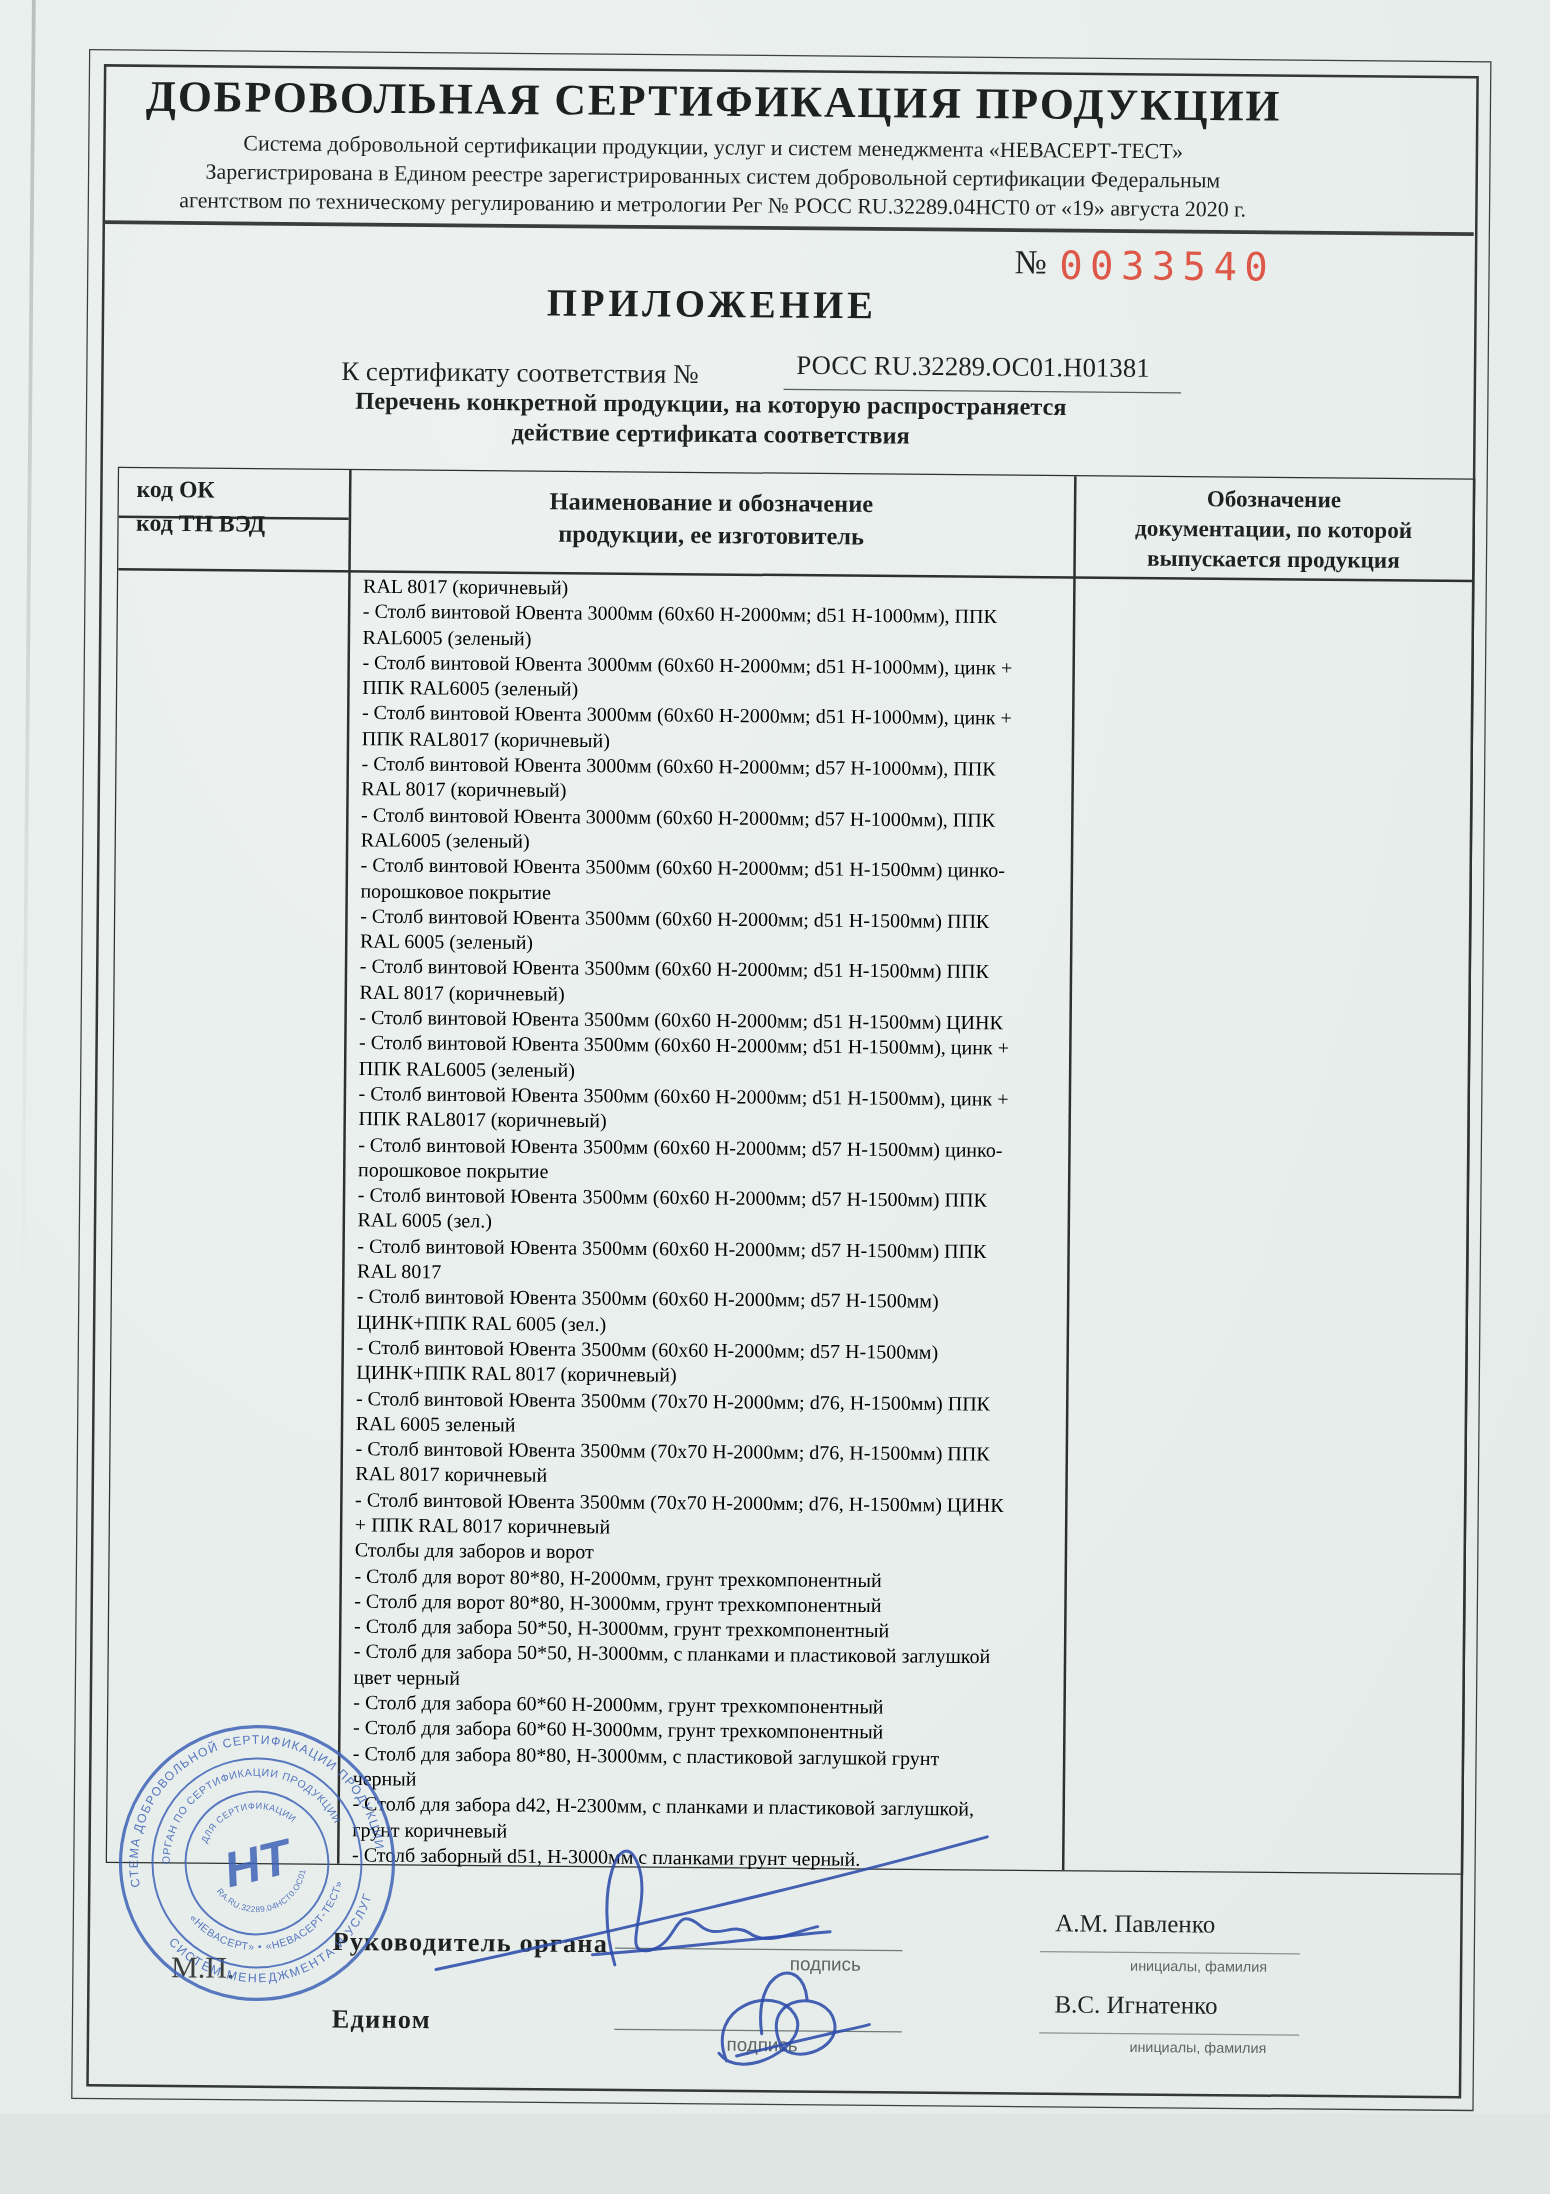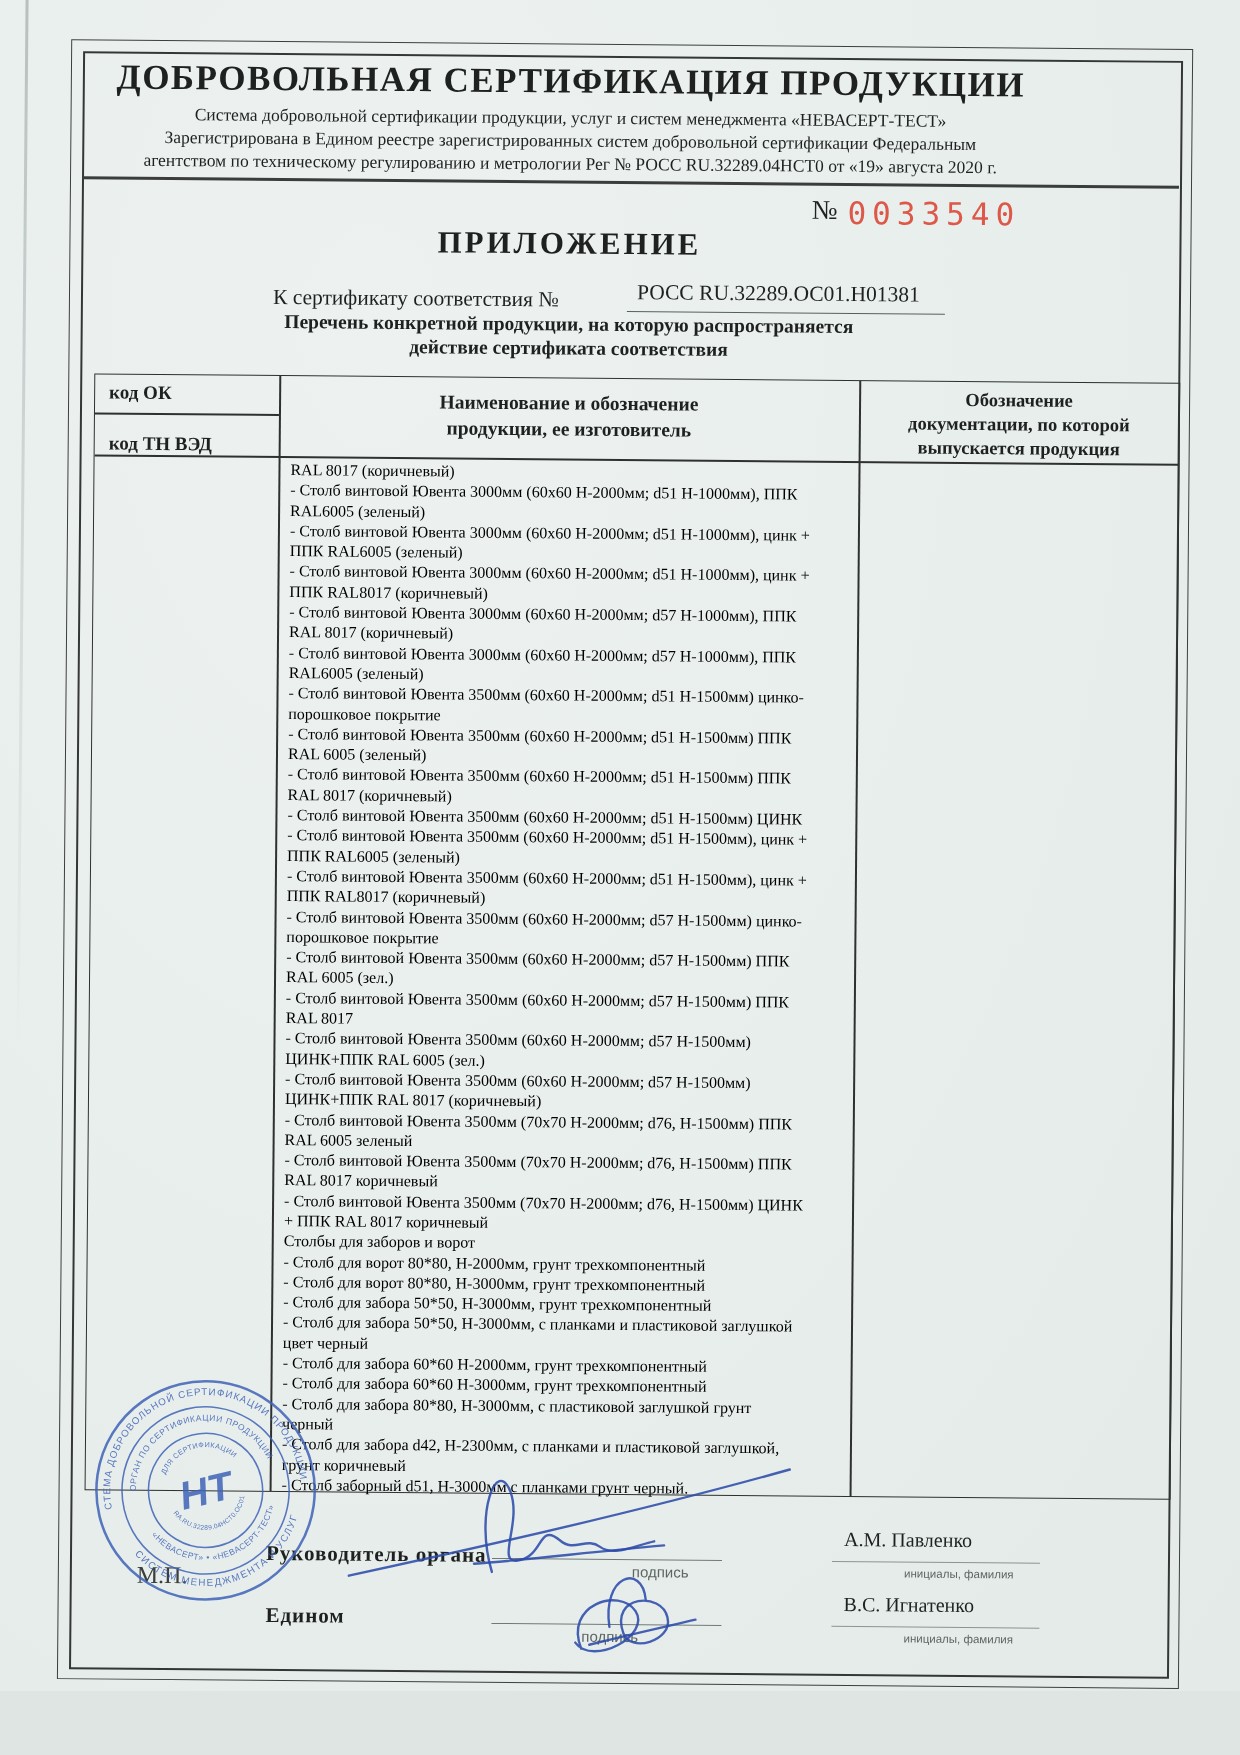--- a/index.html
+++ b/index.html
@@ -83,21 +83,21 @@
     <div class="cert-underline"></div>
     <div class="subtl" style="top:314px;">Перечень конкретной продукции, на которую распространяется</div>
     <div class="subtl" style="top:338px;">действие сертификата соответствия</div>
 
     <div class="tbl">
       <div class="v1"></div>
       <div class="v2"></div>
       <div class="h-head"></div>
       <div class="h-c1"></div>
       <div class="c1h" style="top:7px;">код ОК</div>
-      <div class="c1h" style="top:58px;">код ТН ВЭД</div>
+      <div class="c1h" style="top:34px;">код ТН ВЭД</div>
       <div class="c2h">
         <div>Наименование и обозначение</div>
         <div>продукции, ее изготовитель</div>
       </div>
       <div class="c3h">
         <div>Обозначение</div>
         <div>документации, по которой</div>
         <div>выпускается продукция</div>
       </div>
       <div class="plist">

